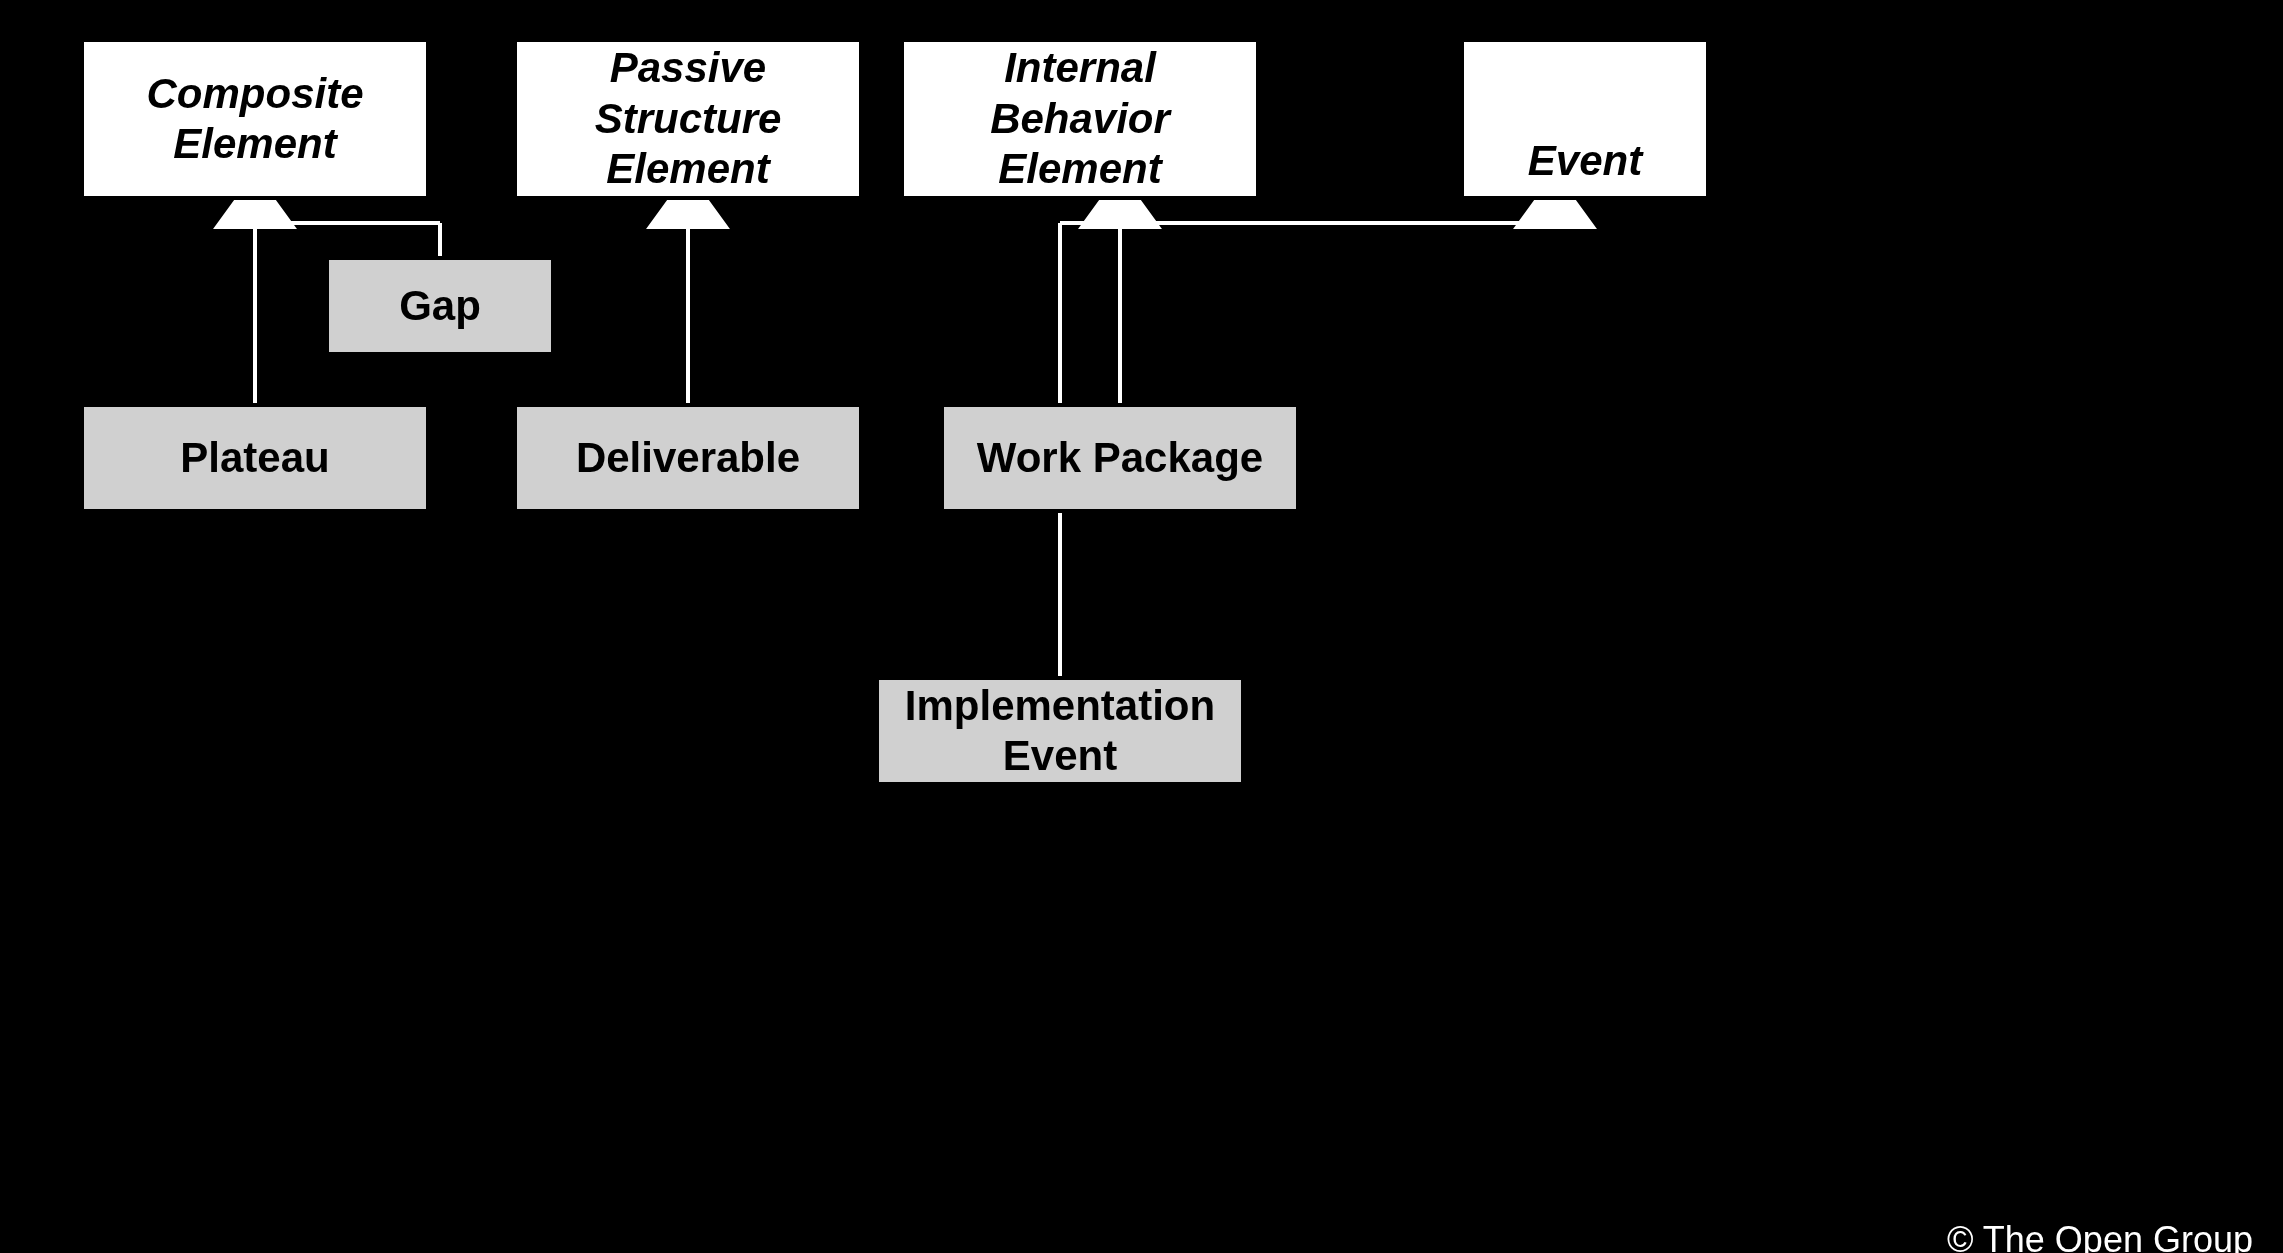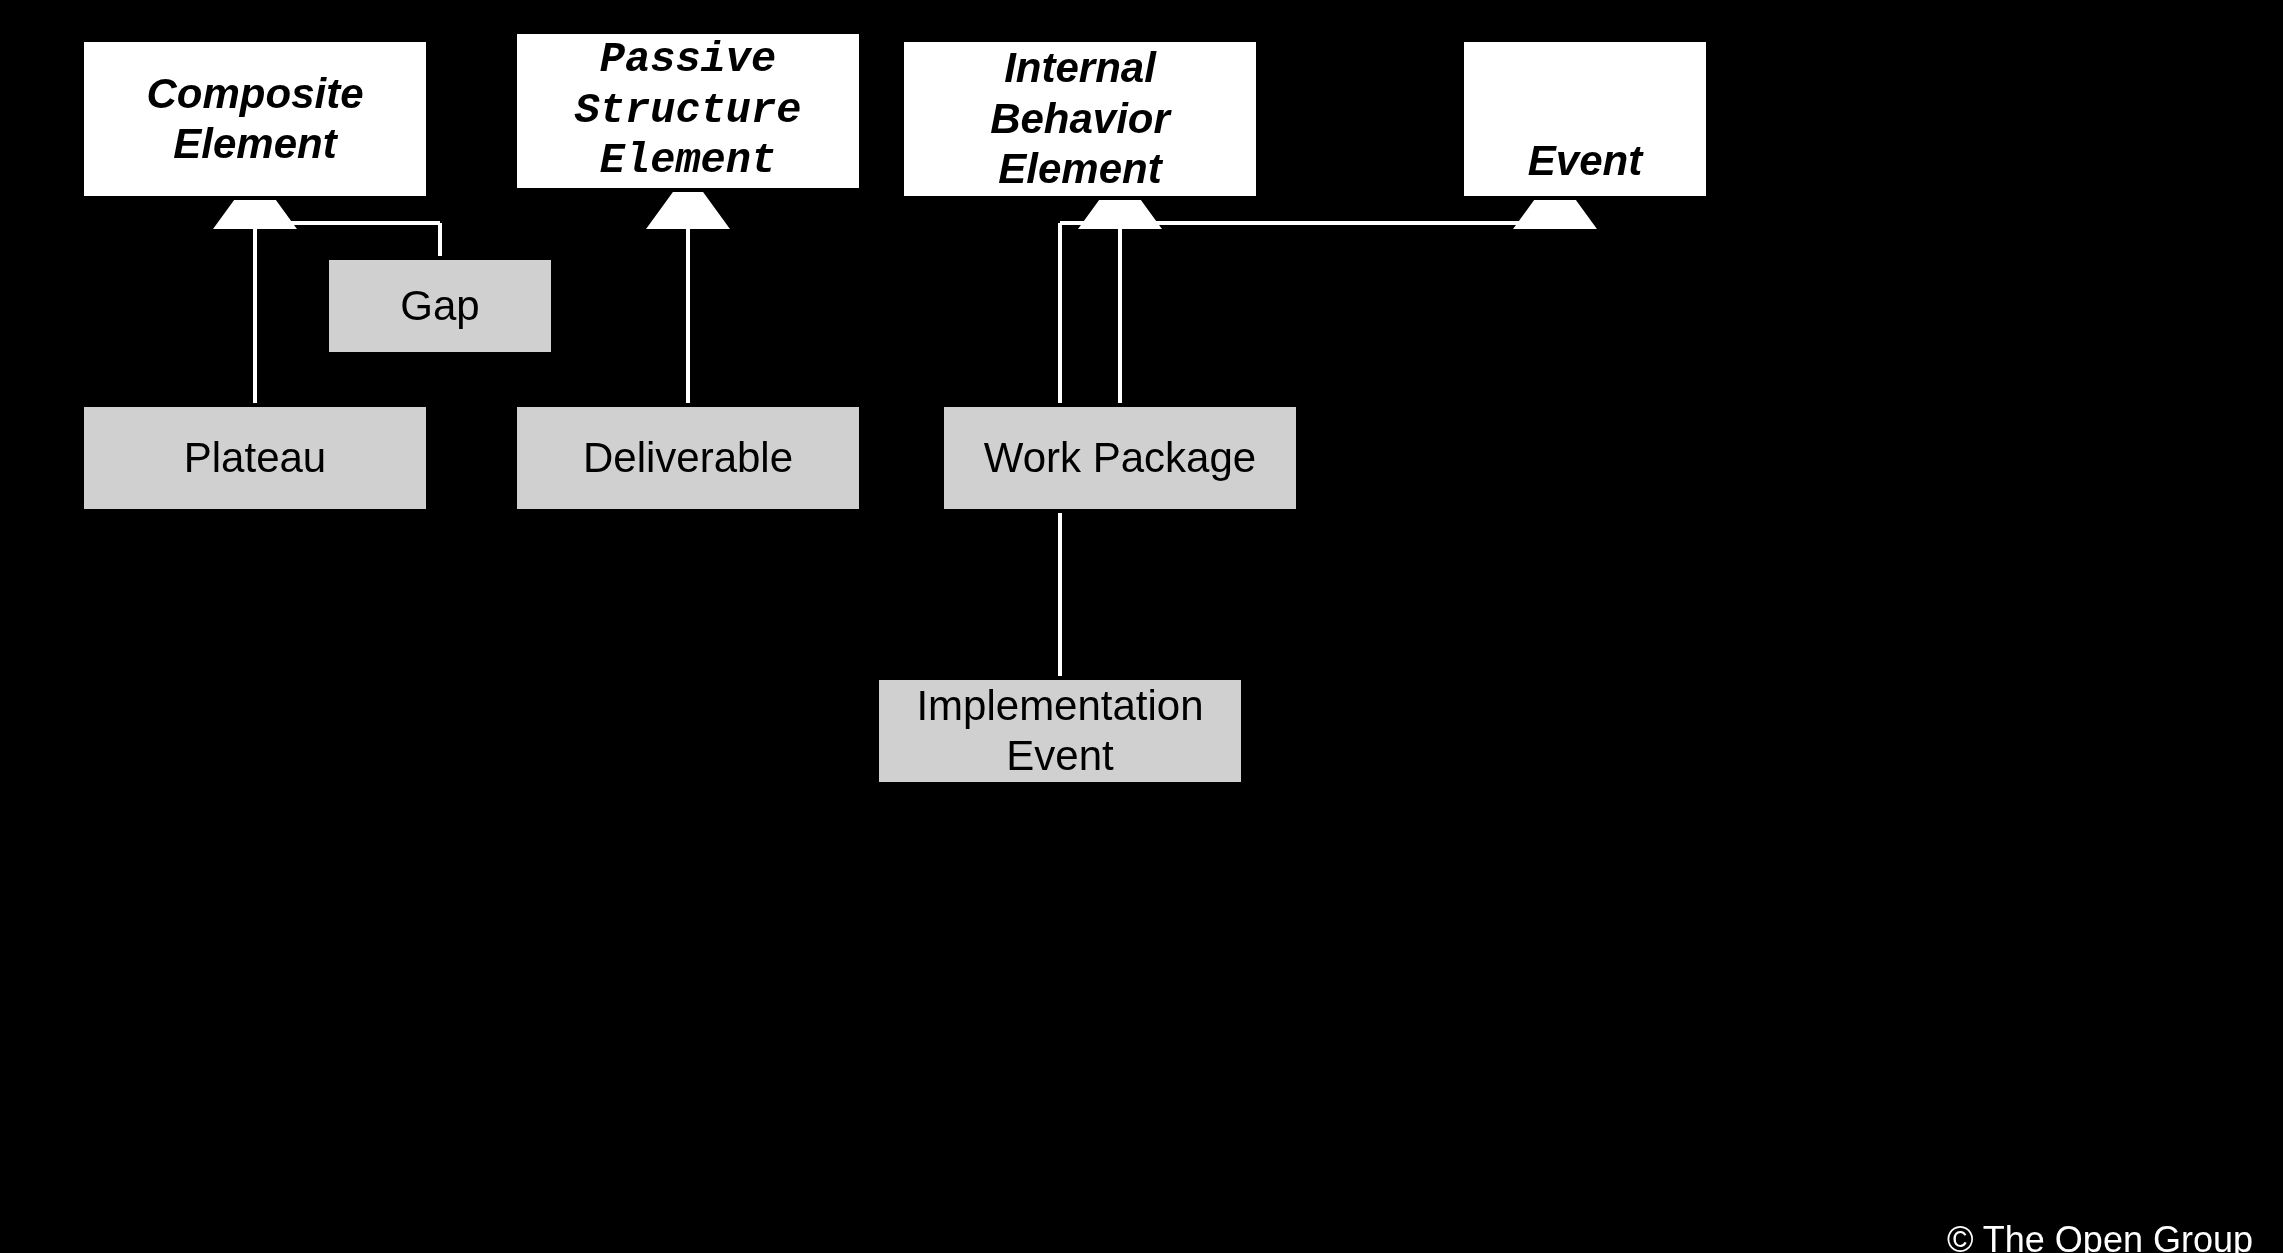--- a/index.html
+++ b/index.html
@@ -48,21 +48,21 @@
     .box-label {
       font-size: 42px;
       font-weight: bold;
       font-style: italic;
       line-height: 1.2;
       color: #000;
     }
 
     .box-label-normal {
       font-size: 42px;
-      font-weight: normal;
+      font-weight: bold;
       font-style: normal;
       line-height: 1.2;
       color: #000;
     }
 
     
     .copyright {
       position: absolute;
       bottom: 20px;
       right: 30px;
@@ -112,21 +112,21 @@
     <line x1="1120" y1="375" x2="1120" y2="200" stroke="white" stroke-width="4"></line>
 
     <line x1="1060" y1="648" x2="1060" y2="195" stroke="white" stroke-width="4"></line>
     <line x1="1060" y1="195" x2="1555" y2="195" stroke="white" stroke-width="4"></line>
   </svg>
 
   <div class="box-white" style="left:80px; top:10px; width:350px; height:162px;">
     <span class="box-label">Composite Element</span>
   </div>
 
-  <div class="box-white" style="left:513px; top:2px; width:350px; height:162px;font-family:Liberation Mono, monospace;">
+  <div class="box-white" style="left:513px; top:10px; width:350px; height:162px;">
     <span class="box-label">Passive Structure Element</span>
   </div>
 
   <div class="box-white" style="left:900px; top:10px; width:360px; height:162px;">
     <span class="box-label">Internal Behavior Element</span>
   </div>
 
   <div class="box-white" style="left:1460px; top:10px; width:250px; height:162px;align-items:flex-end;">
     <span class="box-label">Event</span>
   </div>

